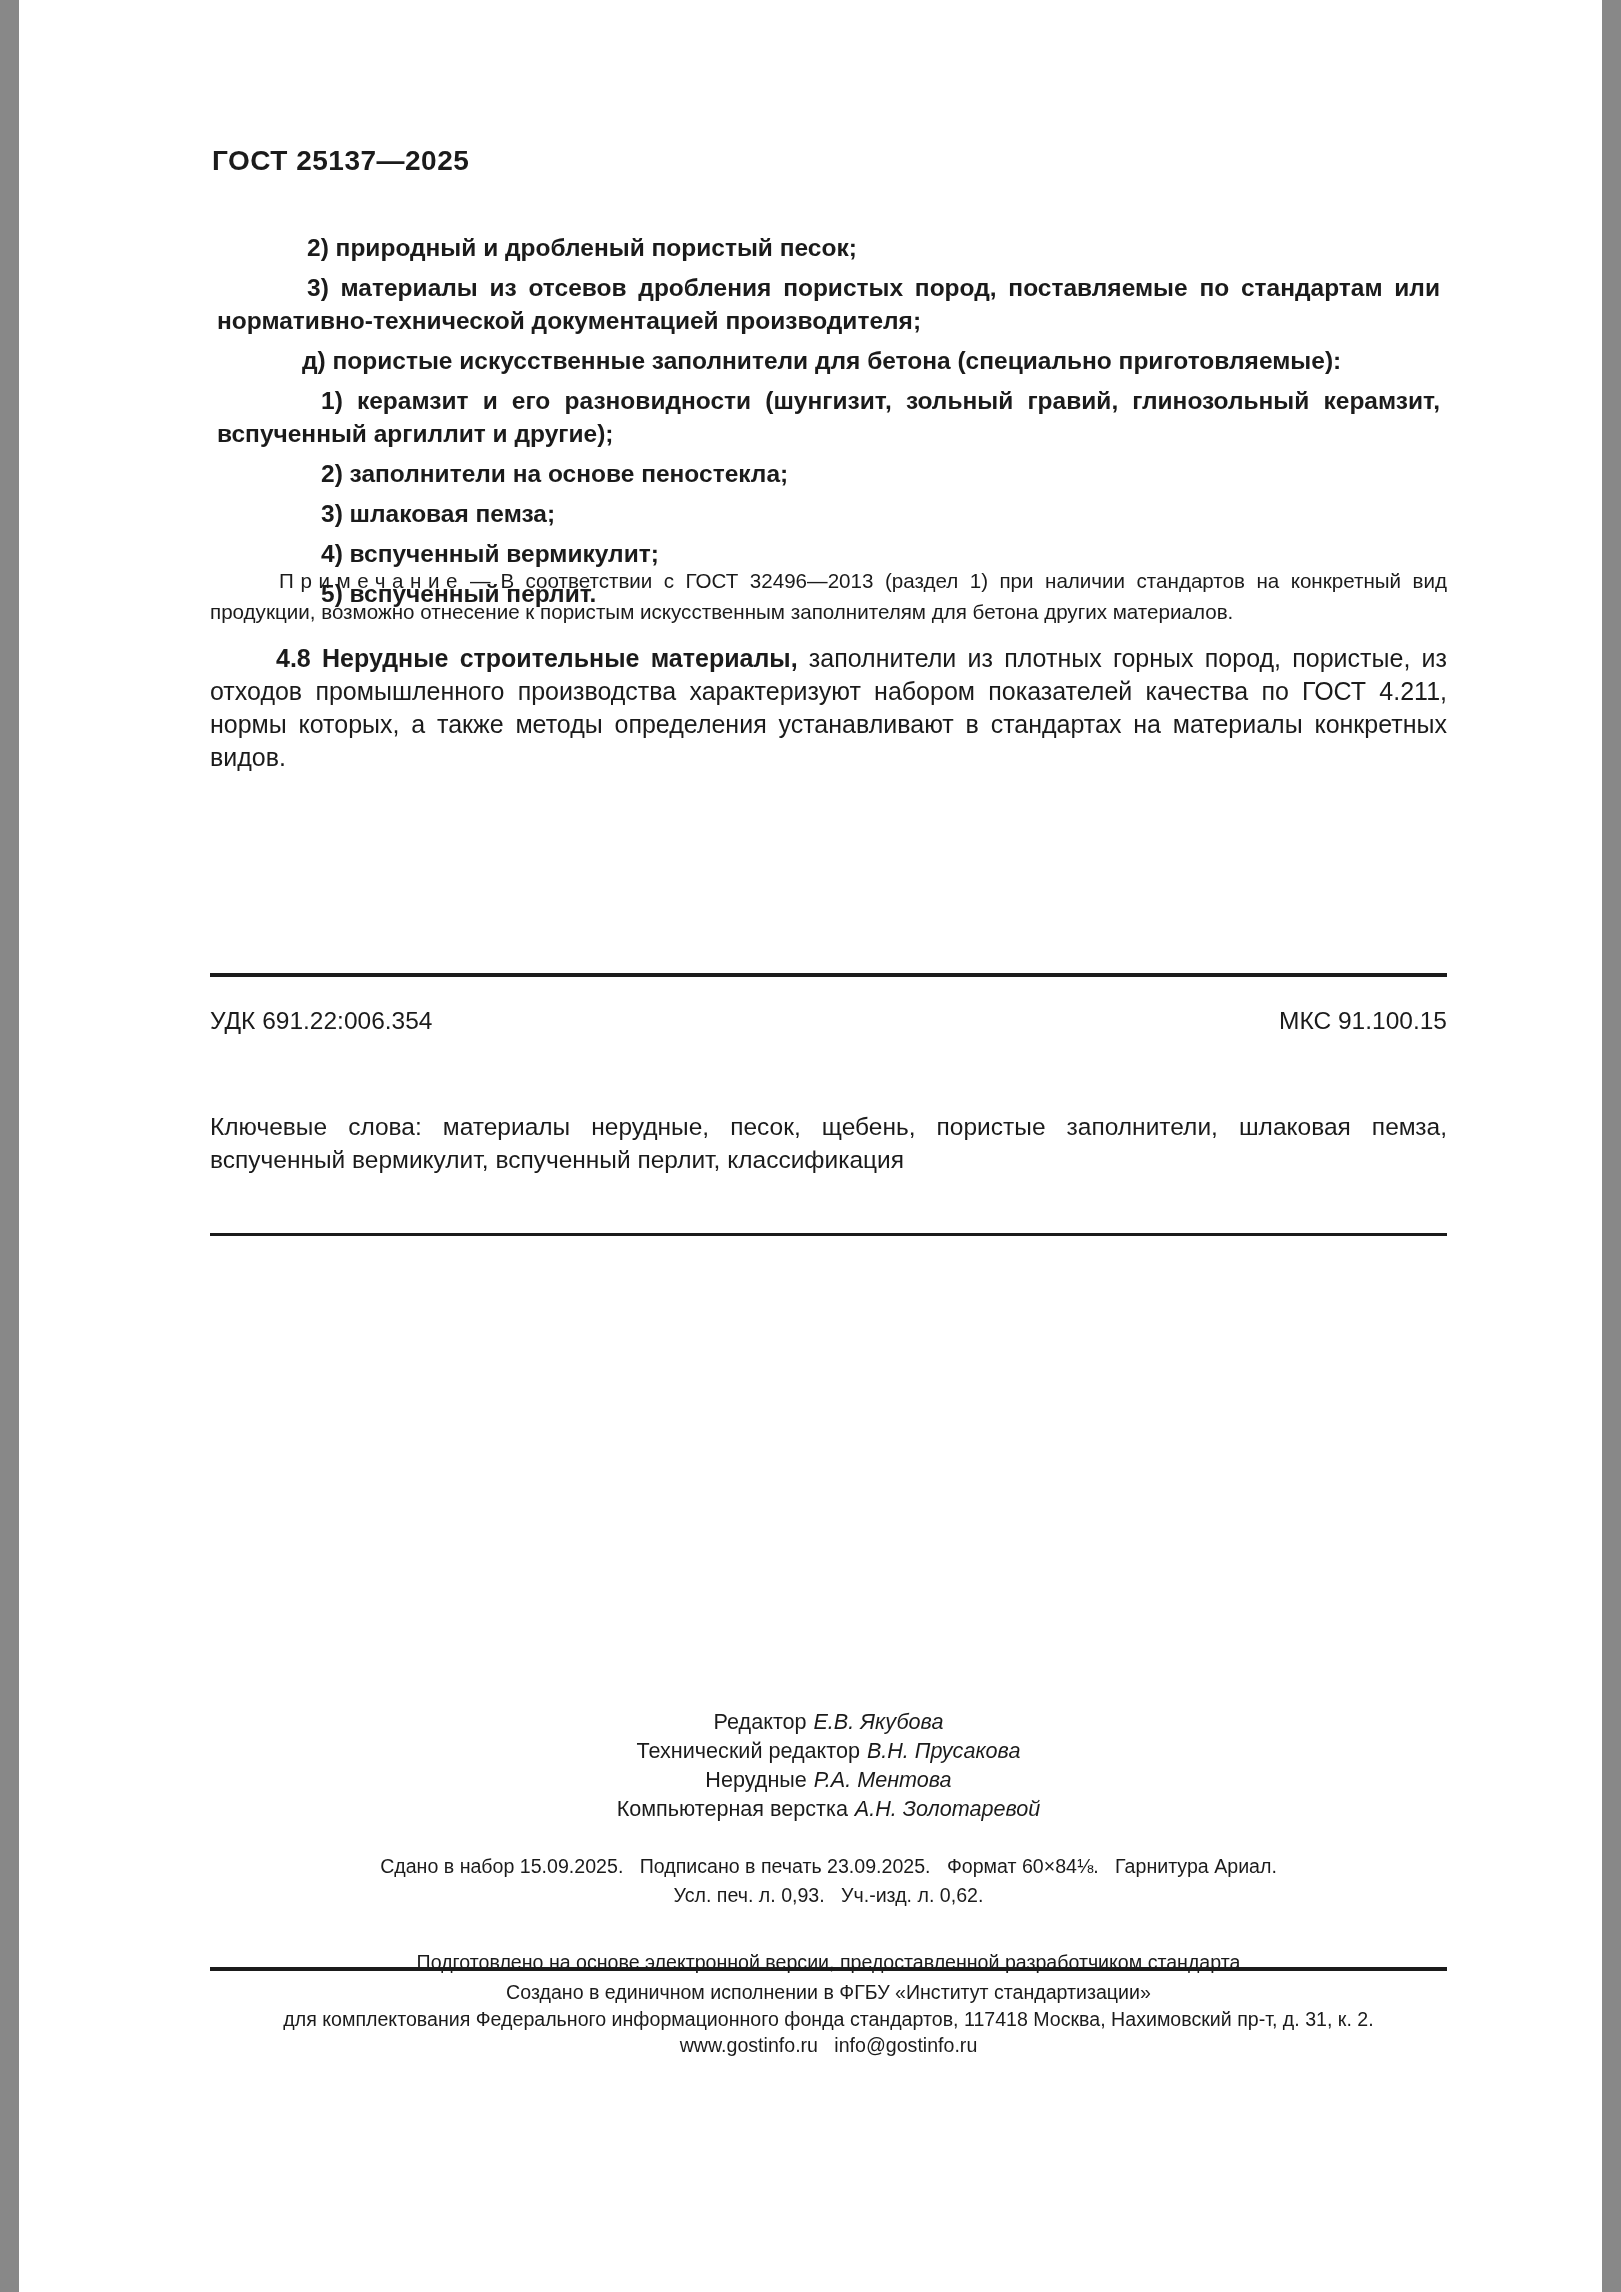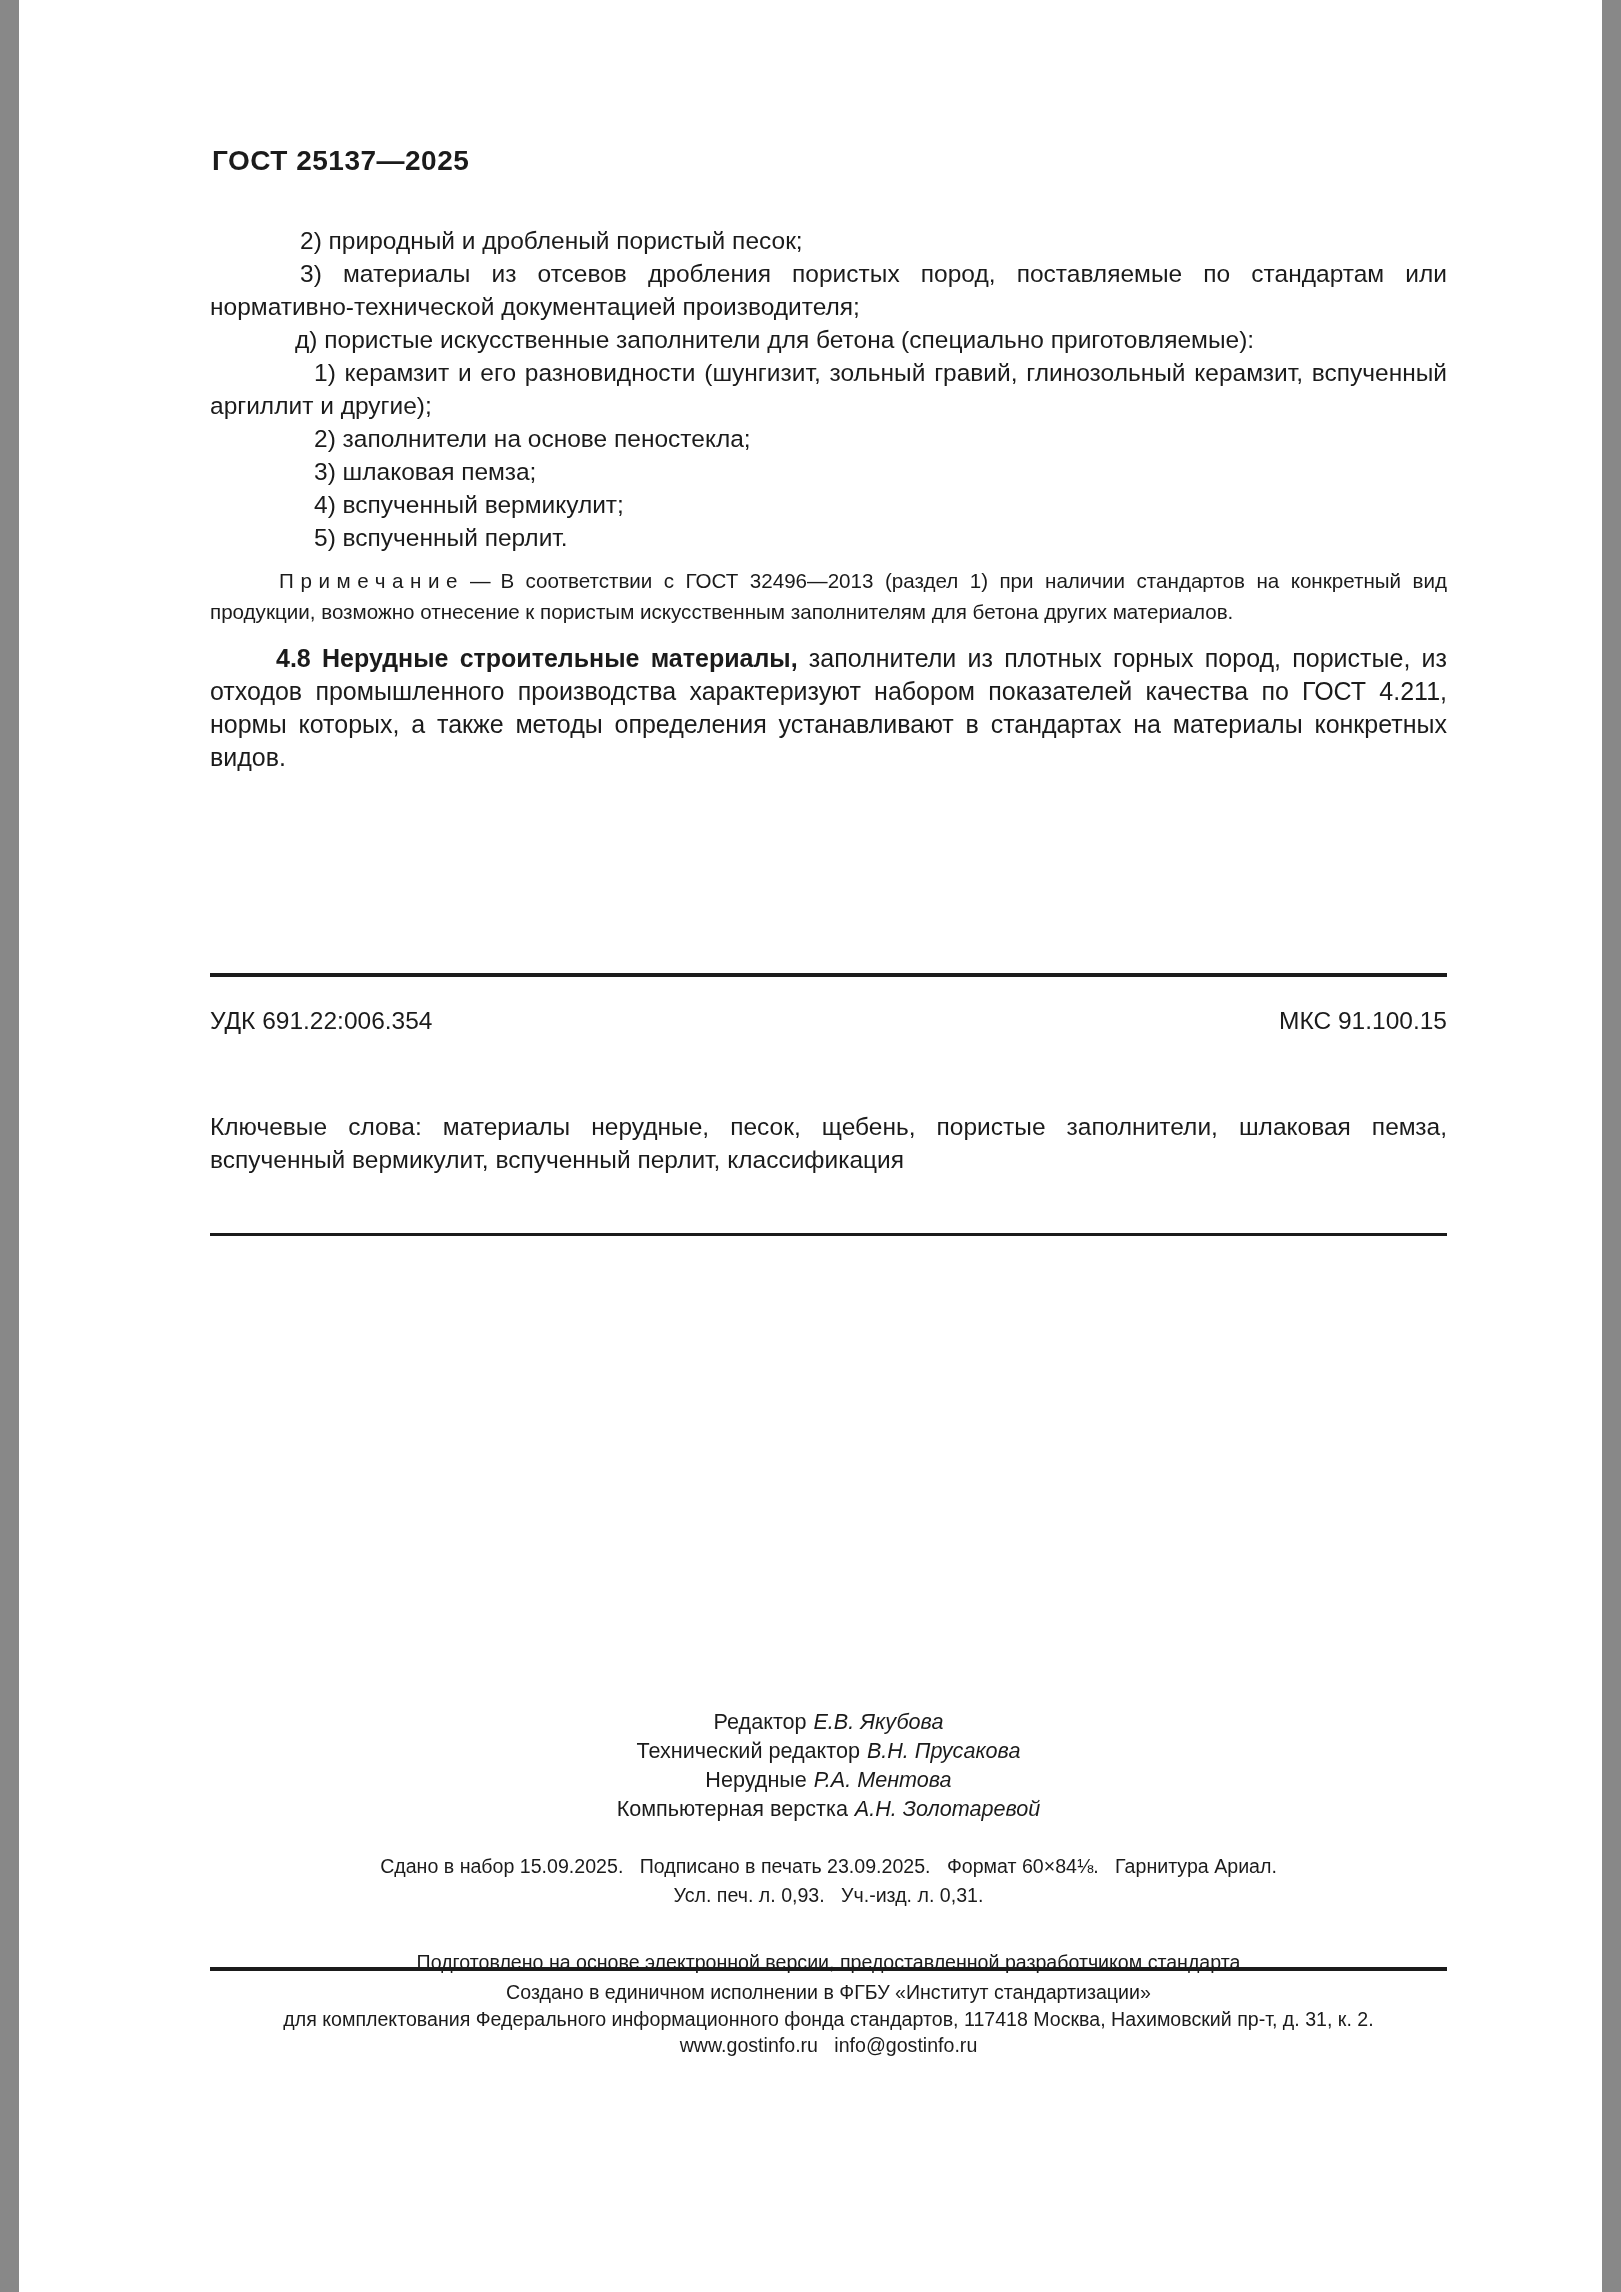--- a/index.html
+++ b/index.html
@@ -12,21 +12,21 @@
     font-family:"Liberation Sans", sans-serif;
     overflow:hidden;
   }
   .abs{position:absolute;}
   .header{
     left:193px;top:145px;
     font-size:28px;font-weight:bold;letter-spacing:0.5px;
   }
   .content{left:191px;width:1237px;}
   .body-block{top:224px;font-size:24.5px;line-height:33px;}
-  .body-block p{margin:0;text-align:justify;}
+  .body-block p{margin:7px;text-align:justify;font-weight:bold;}
   .ind-a{text-indent:90px;}
   .ind-b{text-indent:85px;}
   .ind-c{text-indent:104px;}
   .note-block{top:565px;font-size:20.6px;line-height:31px;text-align:justify;}
   .note-block p{margin:0;text-indent:69px;}
   .note-label{letter-spacing:0.32em;}
   .note-dash{margin:0 9.8px 0 5.9px;}
   .clause-block{top:642px;font-size:25px;line-height:33px;}
   .clause-block p{margin:0;text-align:justify;text-indent:66px;}
   .clause-bold{font-weight:bold;}
@@ -93,21 +93,21 @@
 
   <div class="abs credits-block">
     <div><span>Редактор</span><span class="credit-name">Е.В. Якубова</span></div>
     <div><span>Технический редактор</span><span class="credit-name">В.Н. Прусакова</span></div>
     <div><span>Нерудные</span><span class="credit-name">Р.А. Ментова</span></div>
     <div><span>Компьютерная верстка</span><span class="credit-name">А.Н. Золотаревой</span></div>
   </div>
 
   <div class="abs imprint-block">
     <div class="pre">Сдано в набор 15.09.2025.   Подписано в печать 23.09.2025.   Формат 60×84⅛.   Гарнитура Ариал.</div>
-    <div class="pre">Усл. печ. л. 0,93.   Уч.-изд. л. 0,31.</div>
+    <div class="pre">Усл. печ. л. 0,93.   Уч.-изд. л. 0,62.</div>
   </div>
 
   <div class="abs prepared-line">Подготовлено на основе электронной версии, предоставленной разработчиком стандарта</div>
 
   <div class="abs rule rule-bot"></div>
 
   <div class="abs footer-block">
     <div>Создано в единичном исполнении в ФГБУ «Институт стандартизации»</div>
     <div>для комплектования Федерального информационного фонда стандартов, 117418 Москва, Нахимовский пр-т, д. 31, к. 2.</div>
     <div class="pre">www.gostinfo.ru   info@gostinfo.ru</div>

